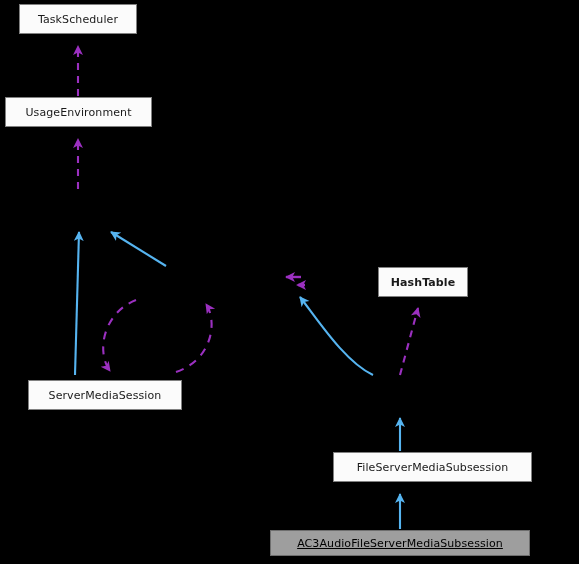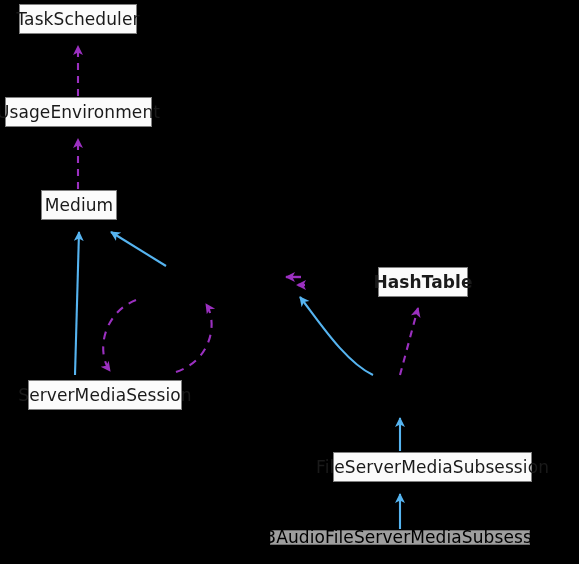--- a/index.html
+++ b/index.html
@@ -21,21 +21,21 @@
     top: 0;
     width: 579px;
     height: 564px;
   }
   .node {
     position: absolute;
     box-sizing: border-box;
     border: 1px solid #808080;
     background: #fbfbfb;
     color: #1a1a1a;
-    font-size: 17px;
+    font-size: 11px;
     line-height: 1;
     display: flex;
     align-items: center;
     justify-content: center;
     white-space: nowrap;
     letter-spacing: 0.1px;
     z-index: 5;
   }
   .node.highlight {
     background: #9e9e9e;
@@ -106,29 +106,26 @@
       <line x1="400" y1="529" x2="400" y2="494" stroke="#56b4f0" stroke-width="2.1" marker-end="url(#arrow-blue)"></line>
     </g>
   </svg>
 
   <div class="node" id="node-0" style="left: 19px; top: 4px; width: 118px; height: 30px;">
     <span class="node-label">TaskScheduler</span>
   </div>
   <div class="node" id="node-1" style="left: 5px; top: 97px; width: 147px; height: 30px;">
     <span class="node-label">UsageEnvironment</span>
   </div>
-  <div class="node" id="node-2" style="left: 41px; top: 190px; width: 76px; height: 30px;">
-    <span class="node-label">Medium</span>
-  </div>
   <div class="node" id="node-4" style="left: 378px; top: 267px; width: 90px; height: 30px; font-weight: bold;">
     <span class="node-label">HashTable</span>
   </div>
   <div class="node" id="node-5" style="left: 28px; top: 380px; width: 154px; height: 30px;">
     <span class="node-label">ServerMediaSession</span>
   </div>
   <div class="node" id="node-7" style="left: 301px; top: 452px; width: 199px; height: 30px; margin-left: 32px;">
     <span class="node-label">FileServerMediaSubsession</span>
   </div>
-  <div class="node highlight" id="node-8" style="left: 270px; top: 530px; width: 260px; height: 15px;">
+  <div class="node highlight" id="node-8" style="left: 270px; top: 530px; width: 260px; height: 26px; text-decoration: underline;">
     <span class="node-label">AC3AudioFileServerMediaSubsession</span>
   </div>
 
 </div>
 
 </body></html>

